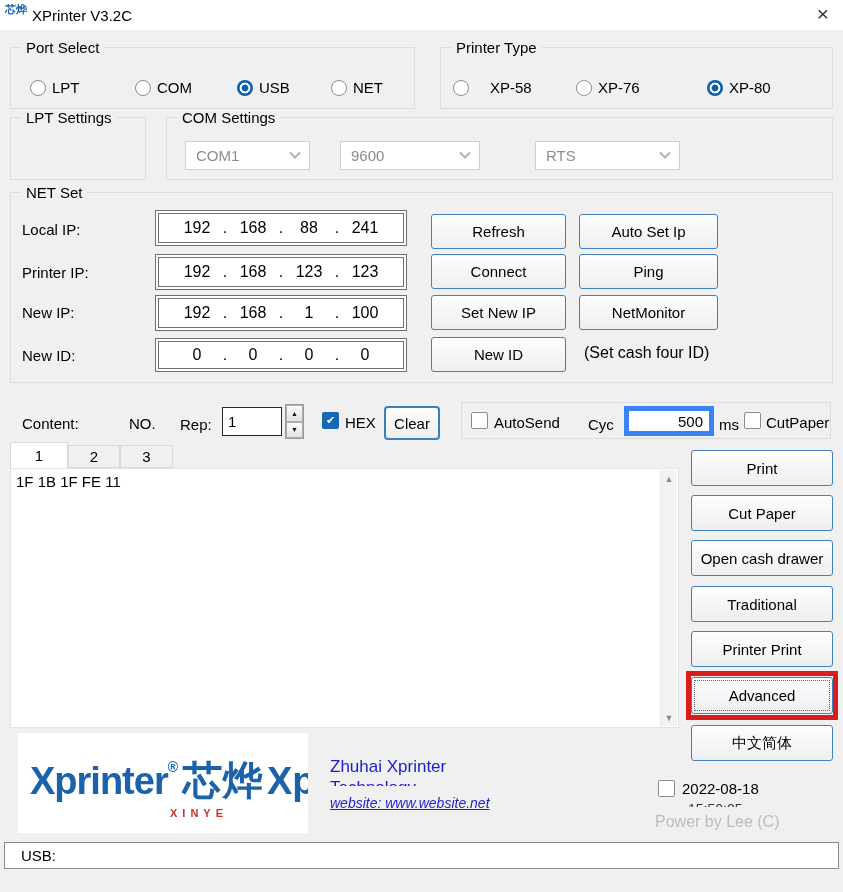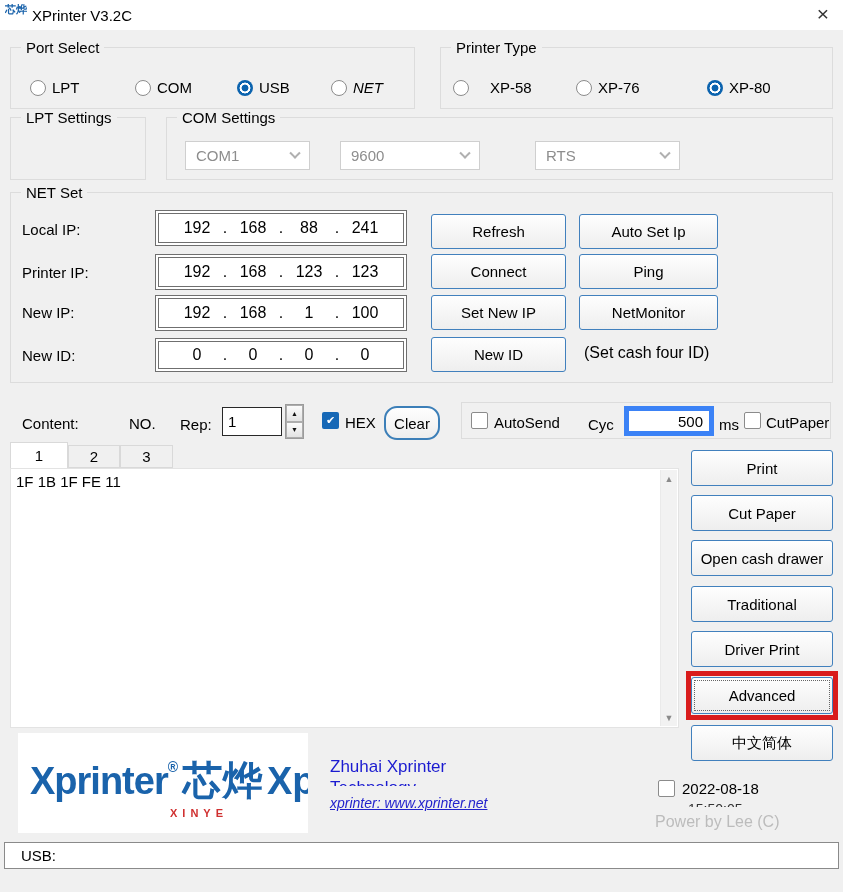--- a/index.html
+++ b/index.html
@@ -36,21 +36,21 @@
   .btn { position:absolute; border:1px solid #4180bd; border-radius:3px; background:linear-gradient(#fefefe,#eeeeee); font-size:15px; color:#000; display:flex; align-items:center; justify-content:center; cursor:pointer; }
   .note { position:absolute; font-size:16px; }
 
   
   .slabel { position:absolute; font-size:15px; }
   .cb { position:absolute; width:17px; height:17px; border:1px solid #8b8b8b; background:#fff; border-radius:2px; cursor:pointer; }
   .cb.checked { border:none; background:#1668b6; color:#fff; display:flex; align-items:center; justify-content:center; font-size:11px; }
   #rep-input { position:absolute; left:222px; top:407px; width:60px; height:29px; border:1px solid #282828; background:#fff; font-size:15px; padding-left:5px; }
   #spin { position:absolute; left:285px; top:404px; width:19px; height:35px; display:flex; flex-direction:column; border:1px solid #9b9b9b; background:#f1f1f1; }
   .spinbtn { flex:1; display:flex; align-items:center; justify-content:center; font-size:7px; color:#111; border:1px solid #adadad; background:linear-gradient(#fbfbfb,#e3e3e3); cursor:pointer; }
-  #clear-btn { border-width:2px; border-radius:13px; border-color:#3c7fb8; }
+  #clear-btn { border-width:2px; border-radius:4px; border-color:#3c7fb8; }
   #send-frame { position:absolute; left:461px; top:402px; width:370px; height:37px; border:1px solid #dcdcdc; }
   #cyc-input { position:absolute; left:624px; top:406px; width:90px; height:30px; border:5px solid #3b82f6; background:#fff; font-size:15px; text-align:right; padding-right:6px; }
 
   
   .tab { position:absolute; display:flex; align-items:center; justify-content:center; font-size:15px; border:1px solid #d9d9d9; background:#f0f0f0; cursor:pointer; }
   .tab.active { background:#fff; border-bottom:none; z-index:2; }
 
   
   #editor { position:absolute; left:10px; top:468px; width:669px; height:260px; background:#fff; border:1px solid #e3e3e3; font-size:15px; }
   #editor-text { position:absolute; left:5px; top:4px; right:22px; }
@@ -99,21 +99,21 @@
     <span>LPT</span>
   </div>
   <div class="radio-item" style="left:135px; top:79px;">
     <span class="radio"></span>
     <span>COM</span>
   </div>
   <div class="radio-item" style="left:237px; top:79px;">
     <span class="radio sel"></span>
     <span>USB</span>
   </div>
-  <div class="radio-item" style="left:331px; top:79px;font-style:italic;">
+  <div class="radio-item" style="left:331px; top:79px;">
     <span class="radio"></span>
     <span>NET</span>
   </div>
 
   <div class="groupbox" style="left:440px; top:47px; width:393px; height:62px;">
     <span class="legend">Printer Type</span>
   </div>
   <div class="radio-item" style="left:453px; top:79px;gap:21px;">
     <span class="radio"></span>
     <span>XP-58</span>
@@ -244,35 +244,35 @@
     <div id="vscroll">
       <div class="sarrow" style="top:0;">▲</div>
       <div class="sarrow" style="bottom:0;">▼</div>
     </div>
   </div>
 
   <div class="btn" style="left:691px; top:450px; width:142px; height:36px;">Print</div>
   <div class="btn" style="left:691px; top:495px; width:142px; height:36px;">Cut Paper</div>
   <div class="btn" style="left:691px; top:540px; width:142px; height:36px;">Open cash drawer</div>
   <div class="btn" style="left:691px; top:586px; width:142px; height:36px;">Traditional</div>
-  <div class="btn" style="left:691px; top:631px; width:142px; height:36px;">Driver Print</div>
+  <div class="btn" style="left:691px; top:631px; width:142px; height:36px;">Printer Print</div>
   <div id="adv-wrap"></div>
   <div class="btn" id="btn-advanced" style="left:691px; top:677px; width:142px; height:37px;">Advanced</div>
   <div class="btn" style="left:691px; top:725px; width:142px; height:36px;">中文简体</div>
 
   <div id="logo-box">
     <div id="logo-line"><span id="logo-main">Xprinter</span><span id="logo-reg">®</span> <span id="logo-cn">芯烨</span> <span id="logo-tail">Xpr</span></div>
     <div id="logo-sub">XINYE</div>
   </div>
 
   <div id="company">
     <div>Zhuhai Xprinter</div>
     <div id="company-clip">Technology...</div>
   </div>
-  <div id="weblink">xprinter: www.xprinter.net</div>
+  <div id="weblink">website: www.website.net</div>
 
   <div id="date-row">
     <div class="cb" id="date-cb"></div>
     <span>2022-08-18</span>
   </div>
   <div id="time-clip">15:50:05</div>
   <div id="credit">Power by Lee (C)</div>
 
   <div id="statusbar">
     <span>USB:</span>

